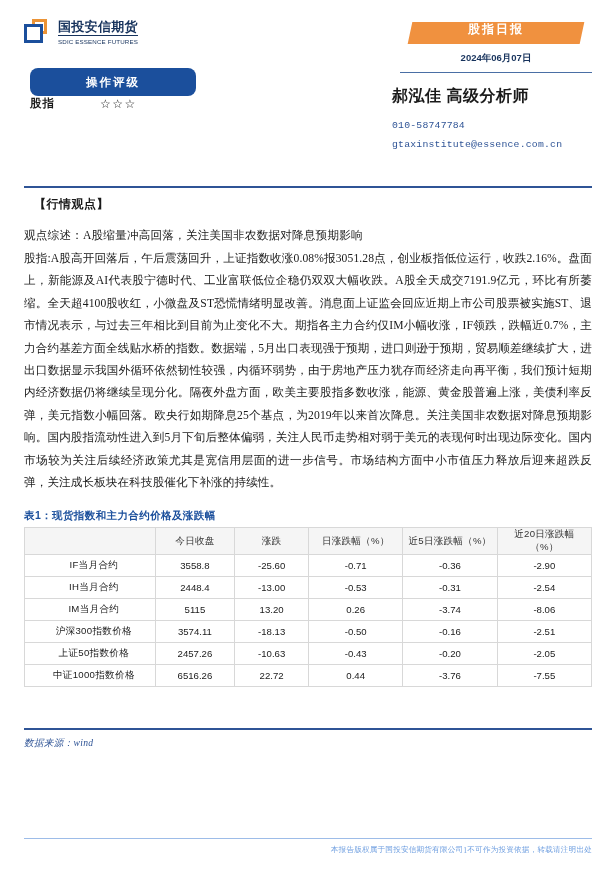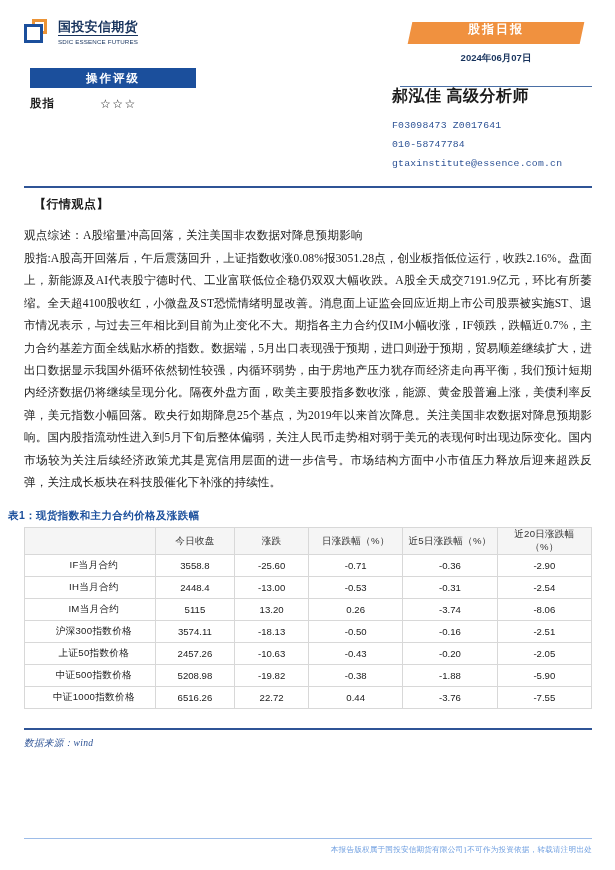--- a/index.html
+++ b/index.html
@@ -76,30 +76,31 @@
     border-top: 1px solid #16325c;
     padding-top: 1px;
     margin-top: 1px;
     width: 80px;
   }
 
   .rating-banner {
     position: absolute;
     left: 6px; top: 56px;
     width: 166px;
-    height: 20px;
+    height: 28px;
     background: #1b4f9c;
     color: #ffffff;
     font-family: "Liberation Sans", "DejaVu Sans", sans-serif;
     font-weight: bold;
     font-size: 11.5px;
     letter-spacing: 2px;
     display: flex;
     align-items: center;
     justify-content: center;
+    border-radius: 8px;
   }
   .rating-row {
     position: absolute;
     left: 6px; top: 84px;
     width: 180px;
     display: flex;
     align-items: center;
     font-family: "Liberation Sans", "DejaVu Sans", sans-serif;
     font-weight: bold;
     font-size: 11.5px;
@@ -137,21 +138,21 @@
   }
   .date-line {
     position: absolute;
     right: 0; top: 40px;
     width: 192px;
     text-align: center;
     font-family: "Liberation Sans", "DejaVu Sans", sans-serif;
     font-weight: bold;
     font-size: 9.5px;
     color: #16325c;
-    padding-bottom: 21px;
+    padding-bottom: 7px;
     border-bottom: 1.2px solid #4a6fa5;
   }
   .analyst-block {
     position: absolute;
     right: 0; top: 74px;
     width: 200px;
     color: #2f5496;
     font-family: "Liberation Mono", "DejaVu Sans Mono", monospace;
   }
   .analyst-name {
@@ -202,21 +203,21 @@
     line-height: 22.4px;
     color: #1a1a1a;
     text-align: justify;
     letter-spacing: 0.1px;
     margin: 0;
   }
 
   
   .table-caption {
     position: absolute;
-    left: 8px; top: 509px;
+    left: 24px; top: 509px;
     font-family: "Liberation Sans", "DejaVu Sans", sans-serif;
     font-weight: bold;
     font-size: 10.5px;
     color: #1b4f9c;
     letter-spacing: 0.4px;
   }
   table.data {
     position: absolute;
     left: 24px; top: 527px;
     width: 568px;
@@ -314,21 +315,20 @@
 
     <div class="title-banner">
       <div class="slab"></div>
       <div class="slab-label">股指日报</div>
     </div>
 
     <div class="date-line">2024年06月07日</div>
 
     <div class="analyst-block">
       <div class="analyst-name">郝泓佳 高级分析师</div>
-      <div class="analyst-line">F03098473 Z0017641</div>
       <div class="analyst-line">010-58747784</div>
       <div class="analyst-line">gtaxinstitute@essence.com.cn</div>
     </div>
 
   </div>
   <div class="header-rule"></div>
 </div>
 
 <div class="content">
   <div class="section-title">【行情观点】</div>
@@ -392,28 +392,20 @@
       </tr>
       <tr>
         <td class="rowname">上证50指数价格</td>
         <td>2457.26</td>
         <td>-10.63</td>
         <td>-0.43</td>
         <td>-0.20</td>
         <td>-2.05</td>
       </tr>
       <tr>
-        <td class="rowname">中证500指数价格</td>
-        <td>5208.98</td>
-        <td>-19.82</td>
-        <td>-0.38</td>
-        <td>-1.88</td>
-        <td>-5.90</td>
-      </tr>
-      <tr>
         <td class="rowname">中证1000指数价格</td>
         <td>6516.26</td>
         <td>22.72</td>
         <td>0.44</td>
         <td>-3.76</td>
         <td>-7.55</td>
       </tr>
     </tbody>
 </table>
 

